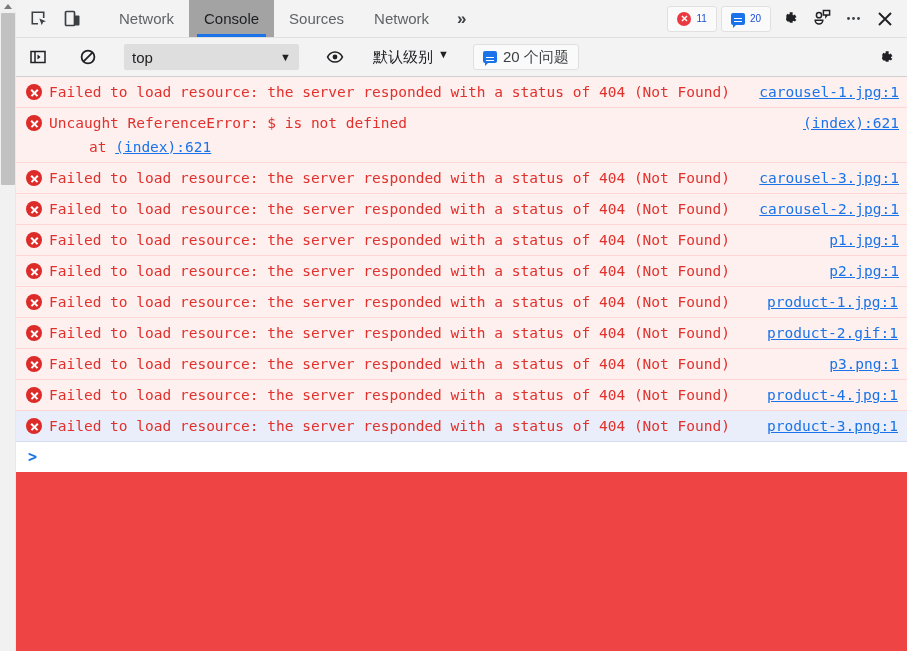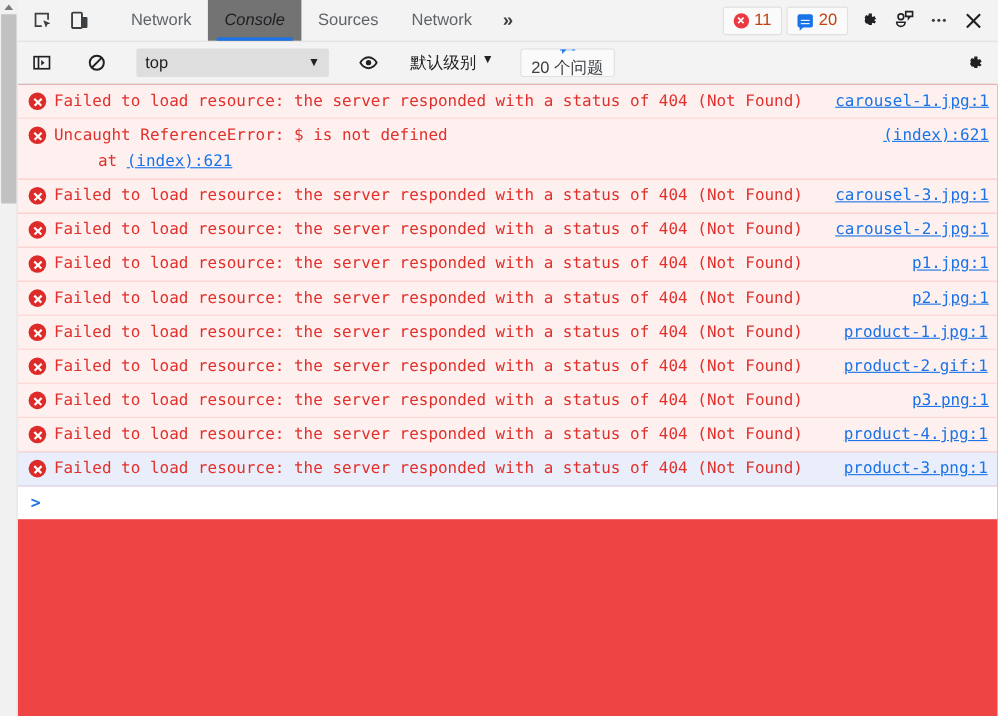--- a/index.html
+++ b/index.html
@@ -58,39 +58,39 @@
   }
 
   .tabs { display: flex; align-items: stretch; margin-left: 18px; }
   .tab {
     position: relative;
     display: flex; align-items: center;
     padding: 0 15px;
     font-size: 15px; color: #5f6368;
     cursor: pointer; white-space: nowrap;
   }
-  .tab.active { background: #737373; color: #202124; font-style: italic; }
+  .tab.active { background: #a3a3a3; color: #202124; }
   .tab.active::after {
     content: ""; position: absolute;
     left: 8px; right: 8px; bottom: 0; height: 3px;
     background: #1a73e8;
   }
   .tab.more { font-size: 17px; padding: 0 13px; color: #3c4043; font-weight: bold; }
 
   .tb-right {
     margin-left: auto;
     display: flex; align-items: center; gap: 4px;
     padding-right: 8px;
   }
   .badge {
     display: flex; align-items: center; gap: 5px;
     height: 26px; padding: 0 9px;
     border: 1px solid #e0e0e0; border-radius: 3px;
     background: #fafafa;
-    font-size: 15px; color: #c2410c;
+    font-size: 10px; color: #1d4ed8;
     cursor: pointer;
   }
   .err-dot {
     width: 14px; height: 14px; border-radius: 50%;
     background: #eb3941;
     display: flex; align-items: center; justify-content: center;
   }
   .msg-sq {
     width: 14px; height: 12px;
     background: #1a73e8; border-radius: 2px;
@@ -137,21 +137,20 @@
     font-size: 15px; color: #202124;
     cursor: pointer; padding: 0 2px;
   }
   .issues {
     display: flex; align-items: center; gap: 6px;
     height: 26px; padding: 0 9px;
     border: 1px solid #e0e0e0; border-radius: 3px;
     background: #fafafa;
     font-size: 15px; color: #3c4043;
     cursor: pointer;
-    flex-direction: column;
   }
   .fb-gear { margin-left: auto; }
 
   
   .log { flex: 1; overflow: hidden; background: #ef4444; }
   .row {
     display: flex;
     align-items: flex-start;
     padding: 3px 8px 3px 10px;
     background: #fdf0ef;

